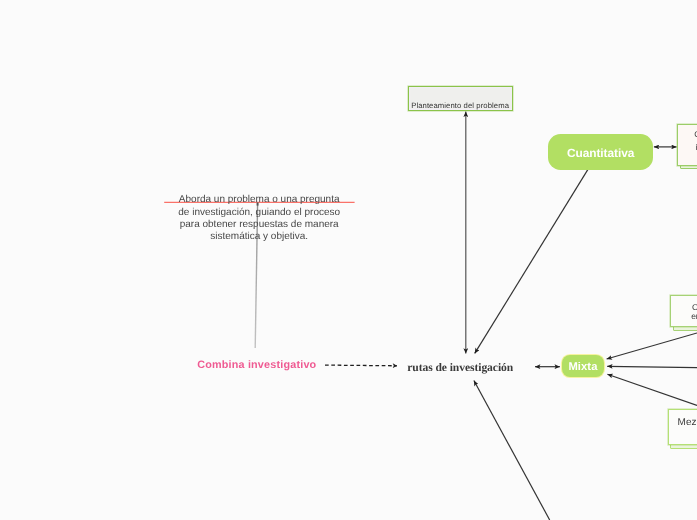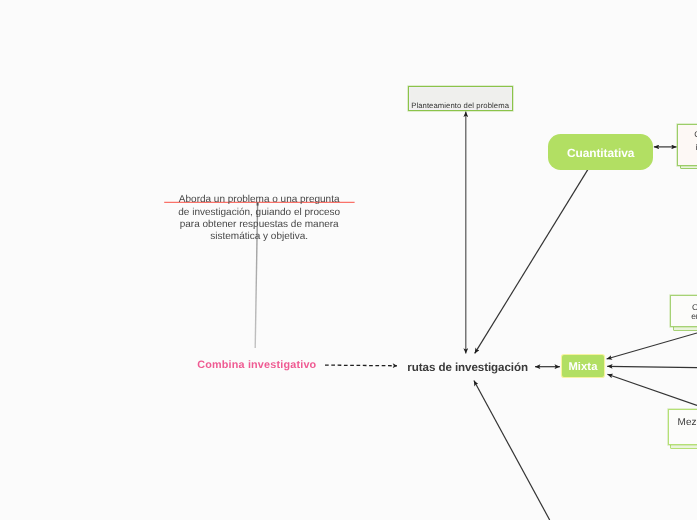--- a/index.html
+++ b/index.html
@@ -7,21 +7,21 @@
   body{width:697px;height:520px;background:#fbfbfb;overflow:hidden;
        font-family:"Liberation Sans",sans-serif;position:relative;
        -webkit-font-smoothing:antialiased;text-rendering:geometricPrecision;}
   #canvas{position:absolute;left:0;top:0;width:697px;height:520px;}
   svg.edges{position:absolute;left:0;top:0;width:697px;height:520px;overflow:visible;}
 
   .node{position:absolute;box-sizing:border-box;}
 
   
   #center-node{left:407.3px;top:360.5px;font-size:11.6px;font-weight:bold;
-    color:#3a3a3a;letter-spacing:-0.08px;white-space:nowrap;line-height:13px;}
+    color:#3a3a3a;letter-spacing:-0.08px;white-space:nowrap;line-height:13px;font-family:Liberation Serif, serif;}
 
   
   #enfoque-node{left:197.2px;top:358.8px;font-size:10.8px;font-weight:bold;
     color:#ef5a92;letter-spacing:0.19px;white-space:nowrap;line-height:12px;}
 
   
   #descripcion-node{left:172.7px;top:148.3px;width:173px;font-size:10px;
     color:#474747;text-align:center;line-height:12.35px;margin-top:46px;}
 
   
@@ -50,21 +50,21 @@
         line-height:13px;padding:6px 0 0;background:#fcfcfb;border-width:1.7px;border-color:#b5e075;
         align-items:flex-start;}
 
   
   .pill{background:#b2df63;color:#ffffff;font-weight:bold;position:absolute;
         display:flex;align-items:center;justify-content:center;}
   #cuantitativa-node{left:548.4px;top:134.2px;width:104.5px;height:36px;
         border-radius:12.5px;font-size:11.9px;letter-spacing:-0.05px;
         padding-top:1.6px;box-sizing:border-box;}
   #mixta-node{left:561.7px;top:354.8px;width:42.6px;height:22px;
-        border-radius:2px;font-size:11.2px;letter-spacing:0.1px;
+        border-radius:8px;font-size:11.2px;letter-spacing:0.1px;
         padding-top:2.2px;box-sizing:border-box;
         box-shadow:0 0 0 1.1px #f7f3a0;}
 </style>
 </head>
 <body>
 
 <div id="canvas">
 
   <svg class="edges" viewBox="0 0 697 520" width="697" height="520" shape-rendering="geometricPrecision">
     <defs>

